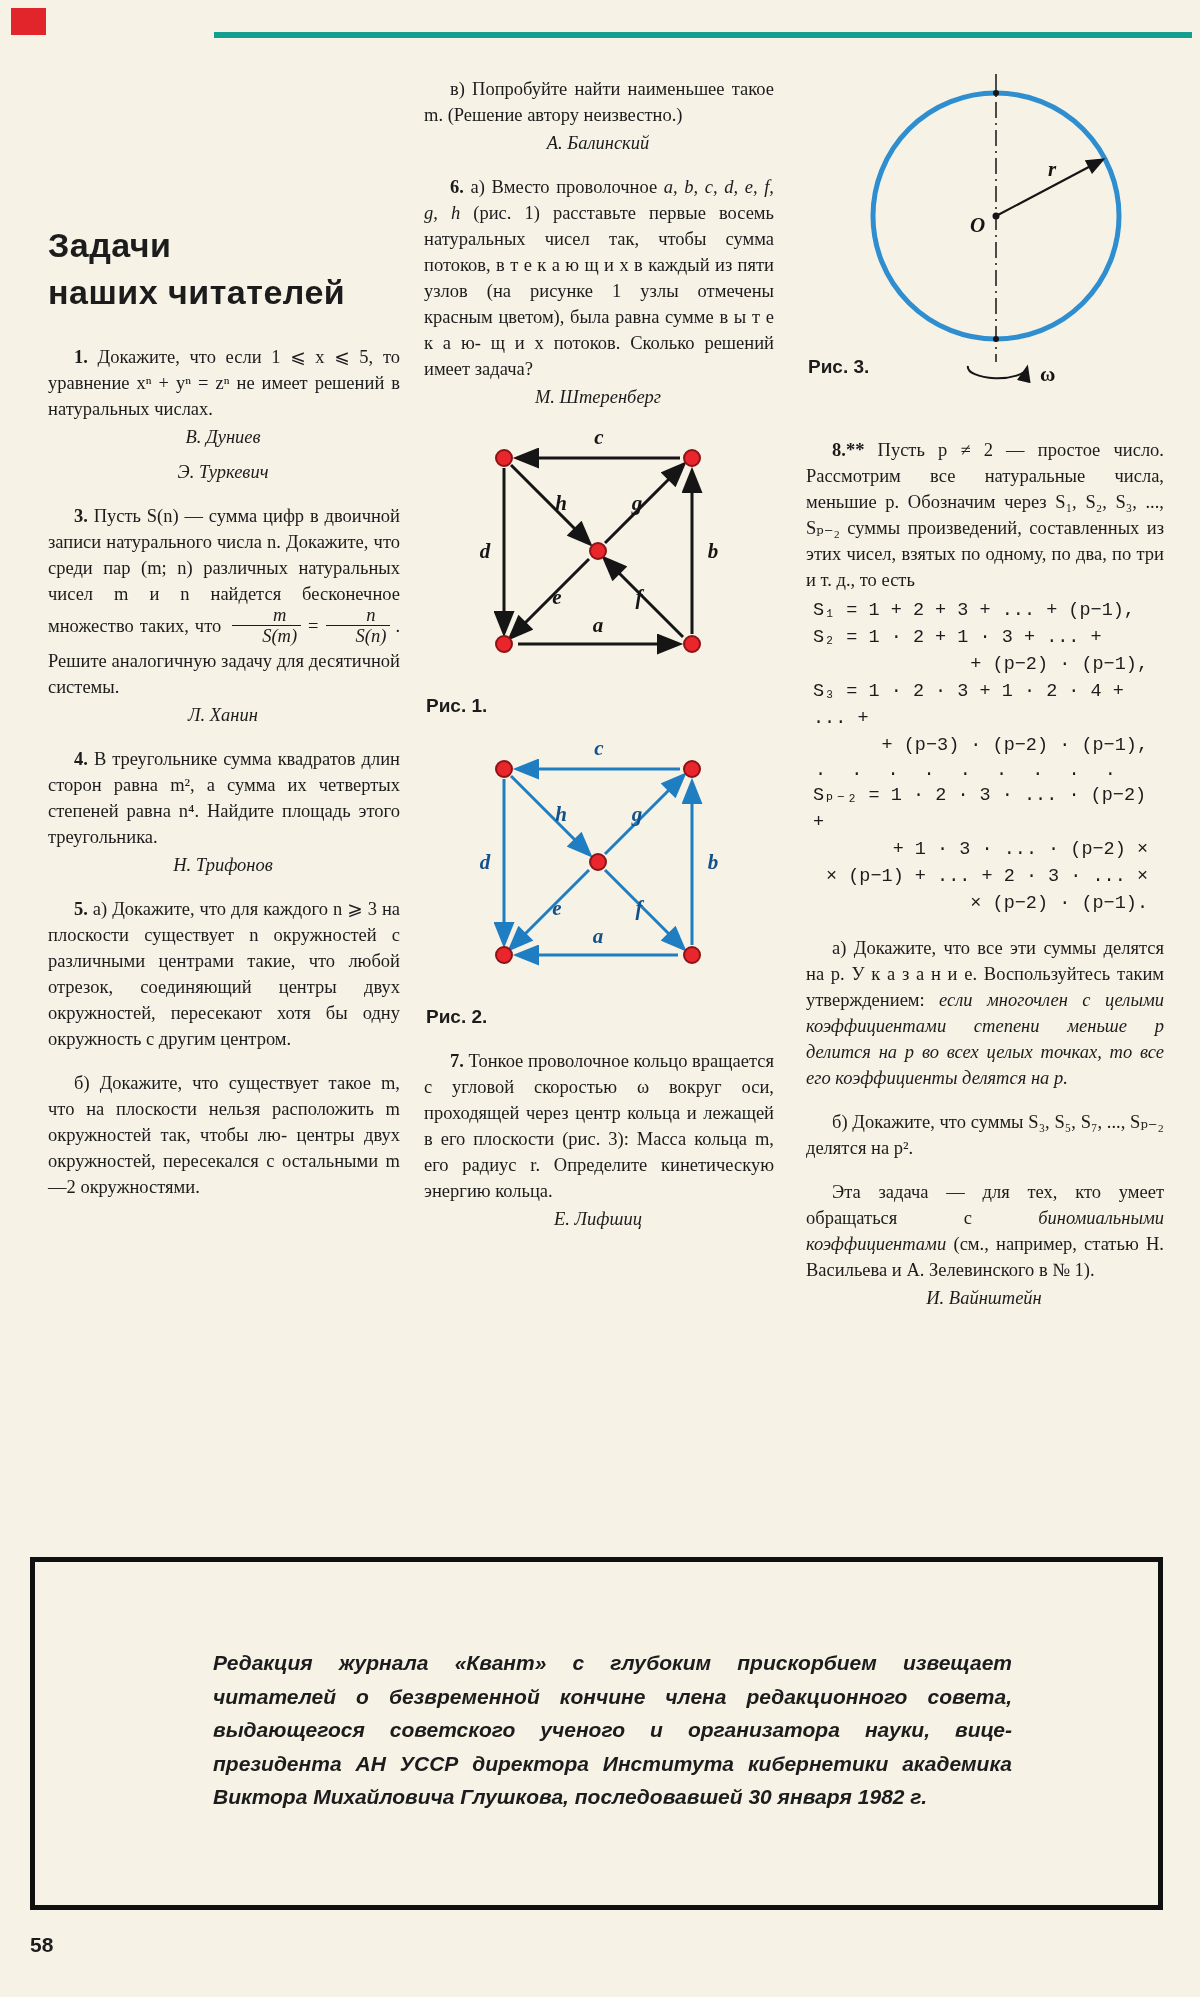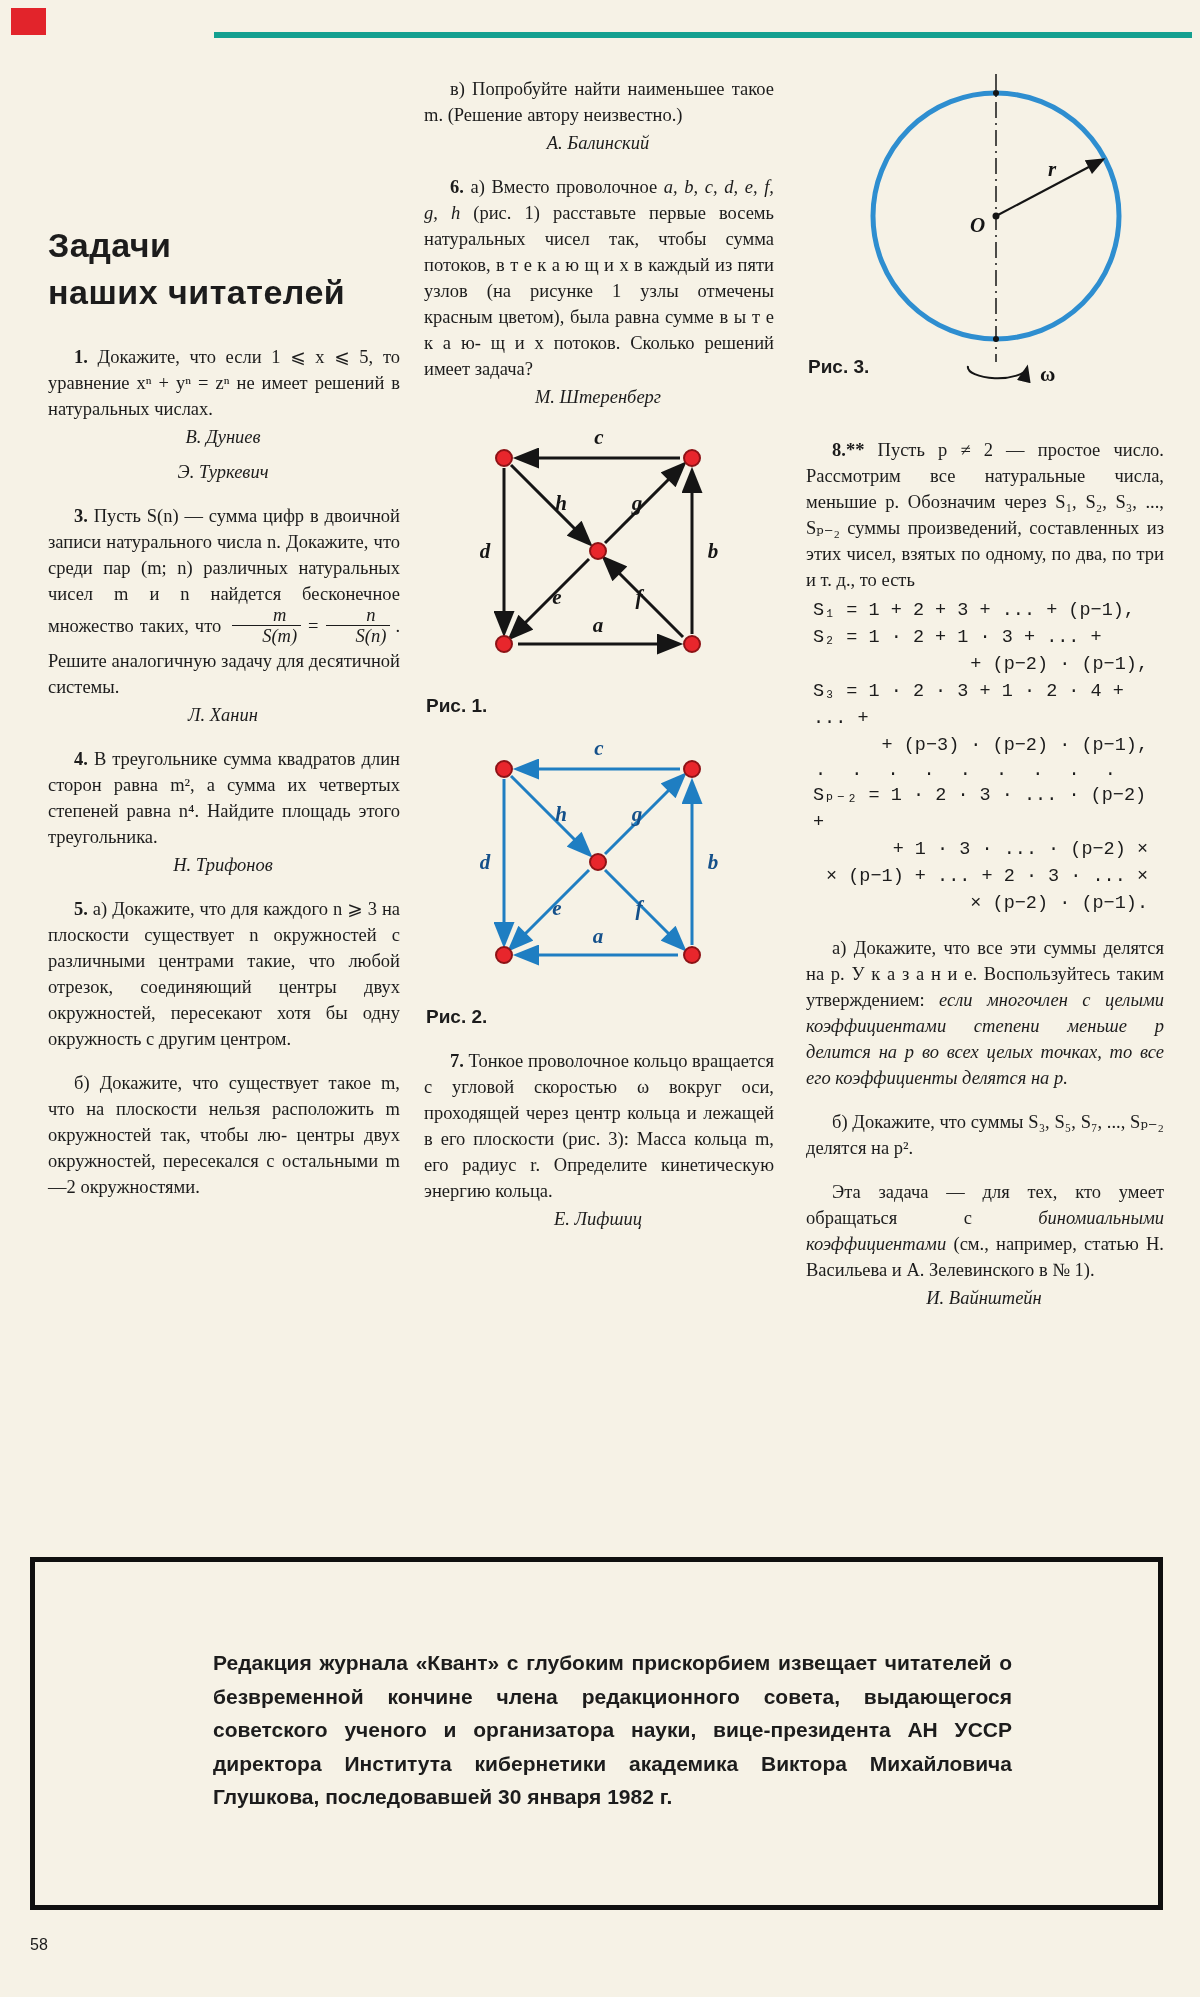--- a/index.html
+++ b/index.html
@@ -39,27 +39,27 @@
           font-size:19px;margin:4px 0 16px 2px;}
   .fig3wrap{position:relative;margin:0 0 6px 0;}
   .fig3cap{position:absolute;left:0px;top:284px;}
 
   .formulas{margin:4px 0 6px 7px;font-family:Liberation Mono, monospace;}
   .fl{line-height:27px;}
   .fl-r{text-align:right;padding-right:16px;}
   .fl-dots{letter-spacing:7px;line-height:23px;padding-left:2px;}
 
   .obit-box{position:absolute;left:30px;top:1557px;width:1133px;height:353px;
-            border:5px solid #101010;box-sizing:border-box;}
+            border:5px solid #101010;box-sizing:border-box;font-style:italic;}
   .obit-text{margin:84px 146px 0 178px;
              font-family:"Liberation Sans","DejaVu Sans",sans-serif;
              font-weight:bold;font-size:21px;line-height:33.5px;text-align:justify;}
   .pagenum{position:absolute;left:30px;top:1932px;
            font-family:"Liberation Sans","DejaVu Sans",sans-serif;
-           font-weight:normal;font-size:16px;}
+           font-weight:bold;font-size:21px;}
 
   svg .edge{fill:none;}
   svg .lbl{font-family:"Liberation Serif","DejaVu Serif",serif;
            font-style:italic;font-weight:bold;font-size:21px;fill:#151515;}
   svg .lbl-blue{fill:#14508a;}
 </style>
 </head>
 <body>
 
 <div class="page">

